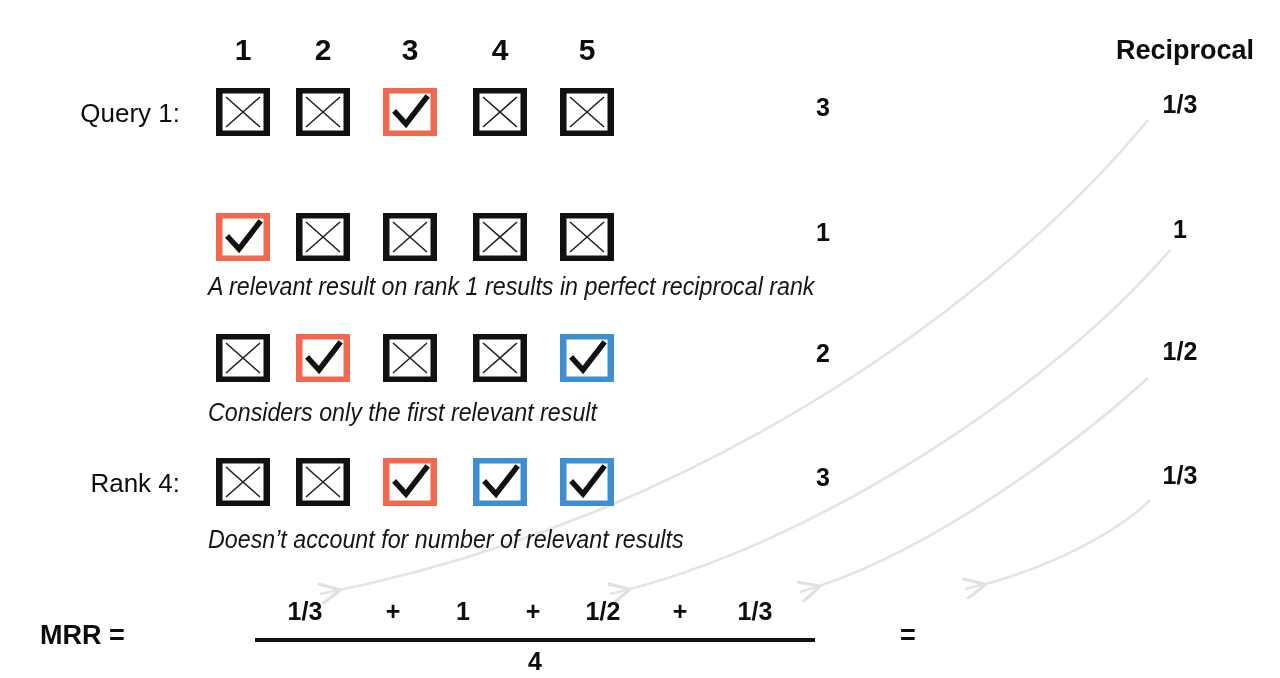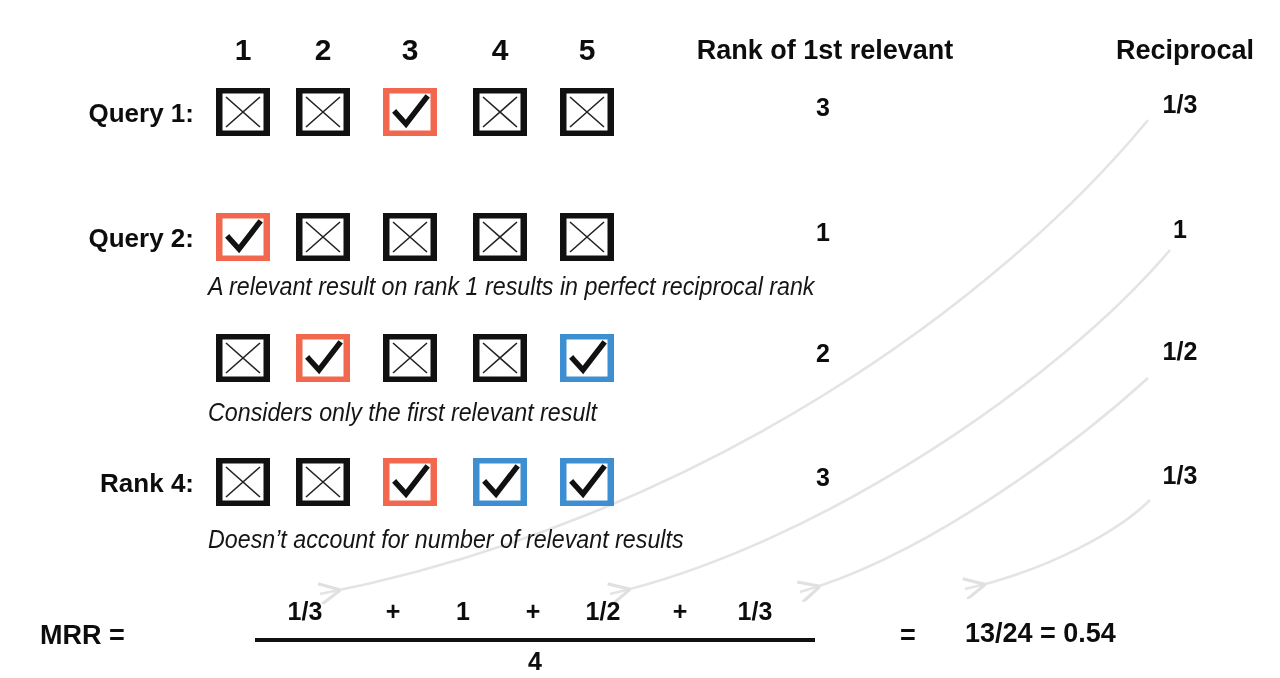--- a/index.html
+++ b/index.html
@@ -42,25 +42,25 @@
     font-weight: bold;
     color: #0d0d0d;
     top: 35px;
     text-align: center;
     white-space: nowrap;
   }
 
   
   .query-label {
     font-size: 26px;
-    font-weight: bold;
+    font-weight: normal;
     color: #0d0d0d;
     text-align: right;
     width: 170px;
-    left: 24px;
+    left: 10px;
     white-space: nowrap;
   }
 
   
   .cellbox {
     width: 54px;
     height: 48px;
     box-sizing: border-box;
   }
   .cellbox svg { display: block; width: 100%; height: 100%; }
@@ -169,21 +169,20 @@
       <path d="M1150,500 C1120,530 1050,570 965,589"></path>
     </g>
   </svg>
 
   <div class="abs col-head" style="left:213px;">1</div>
   <div class="abs col-head" style="left:293px;">2</div>
   <div class="abs col-head" style="left:380px;">3</div>
   <div class="abs col-head" style="left:470px;">4</div>
   <div class="abs col-head" style="left:557px;">5</div>
 
-  <div class="abs sec-head" style="left:665px; width:320px;">Rank of 1st relevant</div>
   <div class="abs sec-head" style="left:1085px; width:200px;">Reciprocal</div>
 
   <div class="abs query-label" style="top:98px;">Query 1:</div>
 
   <div class="abs cellbox" style="left:216px; top:88px;">
     <svg viewBox="0 0 54 48">
         <rect x="3" y="2" width="48" height="44" fill="#fff" stroke="#111" stroke-width="7"></rect>
         <path d="M10,9 L44,39 M44,9 L10,39" stroke="#222" stroke-width="1.6" fill="none"></path>
       </svg>
   </div>
@@ -208,21 +207,20 @@
   <div class="abs cellbox" style="left:560px; top:88px;">
     <svg viewBox="0 0 54 48">
         <rect x="3" y="2" width="48" height="44" fill="#fff" stroke="#111" stroke-width="7"></rect>
         <path d="M10,9 L44,39 M44,9 L10,39" stroke="#222" stroke-width="1.6" fill="none"></path>
       </svg>
   </div>
 
   <div class="abs rank-val" style="top:93px;">3</div>
   <div class="abs recip-val" style="top:90px;">1/3</div>
 
-  <div class="abs query-label" style="top:223px;">Query 2:</div>
 
   <div class="abs cellbox" style="left:216px; top:213px;">
     <svg viewBox="0 0 54 48">
         <rect x="3" y="2" width="48" height="44" fill="#fff" stroke="#F2684F" stroke-width="7"></rect>
         <path d="M13,25 L23,36 L43,10" stroke="#111" stroke-width="5.5" fill="none" stroke-linecap="square"></path>
       </svg>
   </div>
   <div class="abs cellbox" style="left:296px; top:213px;">
     <svg viewBox="0 0 54 48">
         <rect x="3" y="2" width="48" height="44" fill="#fff" stroke="#111" stroke-width="7"></rect>
@@ -332,15 +330,14 @@
   <div class="abs frac-term" style="left:428px;">1</div>
   <div class="abs frac-term" style="left:645px; left:498px;">+</div>
   <div class="abs frac-term" style="left:568px;">1/2</div>
   <div class="abs frac-term" style="left:645px;">+</div>
   <div class="abs frac-term" style="left:720px;">1/3</div>
 
   <div class="abs frac-bar"></div>
   <div class="abs frac-denom">4</div>
 
   <div class="abs eq-sign">=</div>
-  <div class="abs result">13/24 =  0.54</div>
 
 </div>
 
 </body></html>

